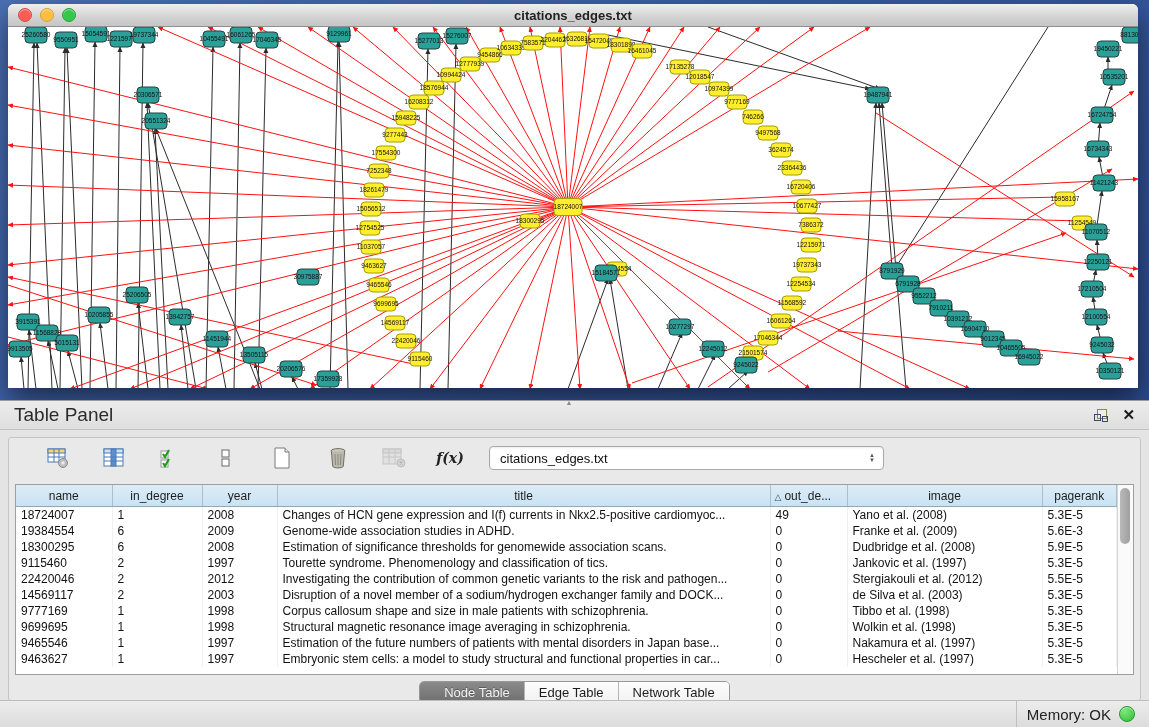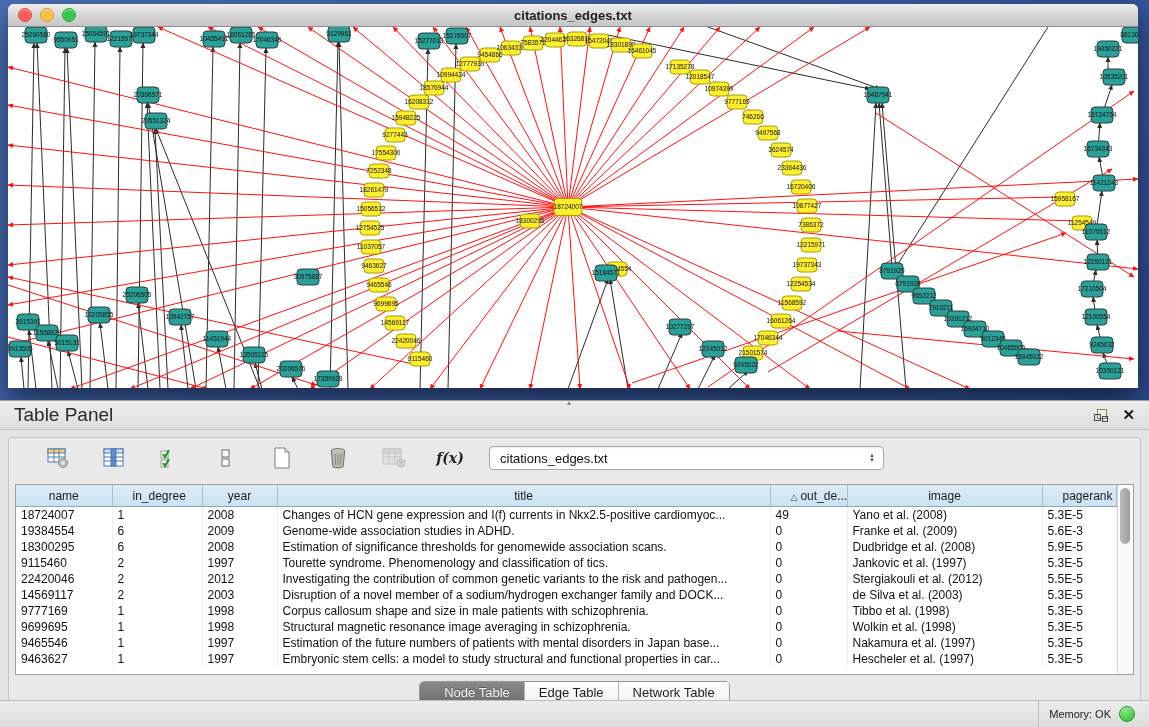--- a/index.html
+++ b/index.html
@@ -40,40 +40,40 @@
   .combo{margin-left:18px;width:393px;height:22px;background:#fff;border:1px solid #a9a9a9;border-radius:4px;
     display:flex;align-items:center;font-size:13px;color:#111;box-shadow:inset 0 1px 2px rgba(0,0,0,.08);}
   .combo .val{margin-left:10px;flex:1;}
   .combo .stepper{margin-right:8px;display:flex;flex-direction:column;line-height:5px;font-size:6px;color:#555;}
   
   .table-frame{position:absolute;left:6px;top:46px;right:6px;height:189px;background:#fff;border:1px solid #9e9e9e;display:flex;}
   .grid{flex:1;overflow:hidden;}
   table{border-collapse:collapse;table-layout:fixed;width:100%;}
   col.c0{width:96px}col.c1{width:90px}col.c2{width:75px}col.c3{width:493px}col.c4{width:77px}col.c5{width:195px}
   th{height:21px;background:linear-gradient(#dcecf7,#c9e2f2);border-right:1px solid #a8bfce;border-bottom:1px solid #8fa9ba;
-     font-size:12px;font-weight:normal;color:#1d1d1d;text-align:center;overflow:hidden;white-space:nowrap;padding:0 20px;}
+     font-size:12px;font-weight:normal;color:#1d1d1d;text-align:center;overflow:hidden;white-space:nowrap;padding:0 4px;}
   th.sorted{text-align:left;}
   .sort-tri{font-size:9px;color:#355;margin-right:3px;}
   td{height:16px;font-size:12px;color:#111;padding:0 0 0 5px;border-right:1px solid rgba(0,0,0,.06);
      overflow:hidden;white-space:nowrap;line-height:16px;}
   tr:nth-child(odd) td{background:#fff;}
   
   .vscroll{width:15px;background:#fafafa;border-left:1px solid #d5d5d5;position:relative;}
   .vthumb{position:absolute;left:2px;top:3px;width:10px;height:56px;border-radius:6px;background:linear-gradient(90deg,#b9b9b9,#9f9f9f);}
   
   .tabbar{position:absolute;left:0;right:0;top:242px;height:24px;display:flex;justify-content:center;align-items:center;}
   .seg{display:flex;height:21px;border:1px solid #979797;border-radius:5px;overflow:hidden;background:#fff;
        box-shadow:0 1px 1px rgba(255,255,255,.7);}
   .seg-btn{padding:0 14px;font-size:13px;color:#1c1c1c;display:flex;align-items:center;background:linear-gradient(#fdfdfd,#f1f1f1);border-right:1px solid #b5b5b5;}
   .seg-btn:last-child{border-right:none;}
   .seg-btn.active{background:linear-gradient(#8a8a8a,#6e6e6e);color:#f3f3f3;text-shadow:0 -1px 0 rgba(0,0,0,.3);padding-left:24px;}
   
   .statusbar{position:absolute;left:0;bottom:0;width:1149px;height:26px;background:linear-gradient(#ececec,#dcdcdc);
      border-top:1px solid #bdbdbd;display:flex;align-items:center;justify-content:flex-end;}
-  .mem-label{font-size:11px;color:#222;margin-right:8px;}
+  .mem-label{font-size:15px;color:#222;margin-right:8px;}
   .mem-dot{width:14px;height:14px;border-radius:50%;background:radial-gradient(circle at 35% 30%,#7fe87f,#2fbf2f);border:1px solid #249524;margin-right:14px;box-shadow:inset 0 1px 1px rgba(255,255,255,.6);}
   .sb-sep{width:1px;height:26px;background:#c0c0c0;margin-right:10px;}
 </style>
 </head>
 <body>
 
 <div class="desktop">
   <div class="graph-window">
     <div class="titlebar">
       <div class="traffic">

